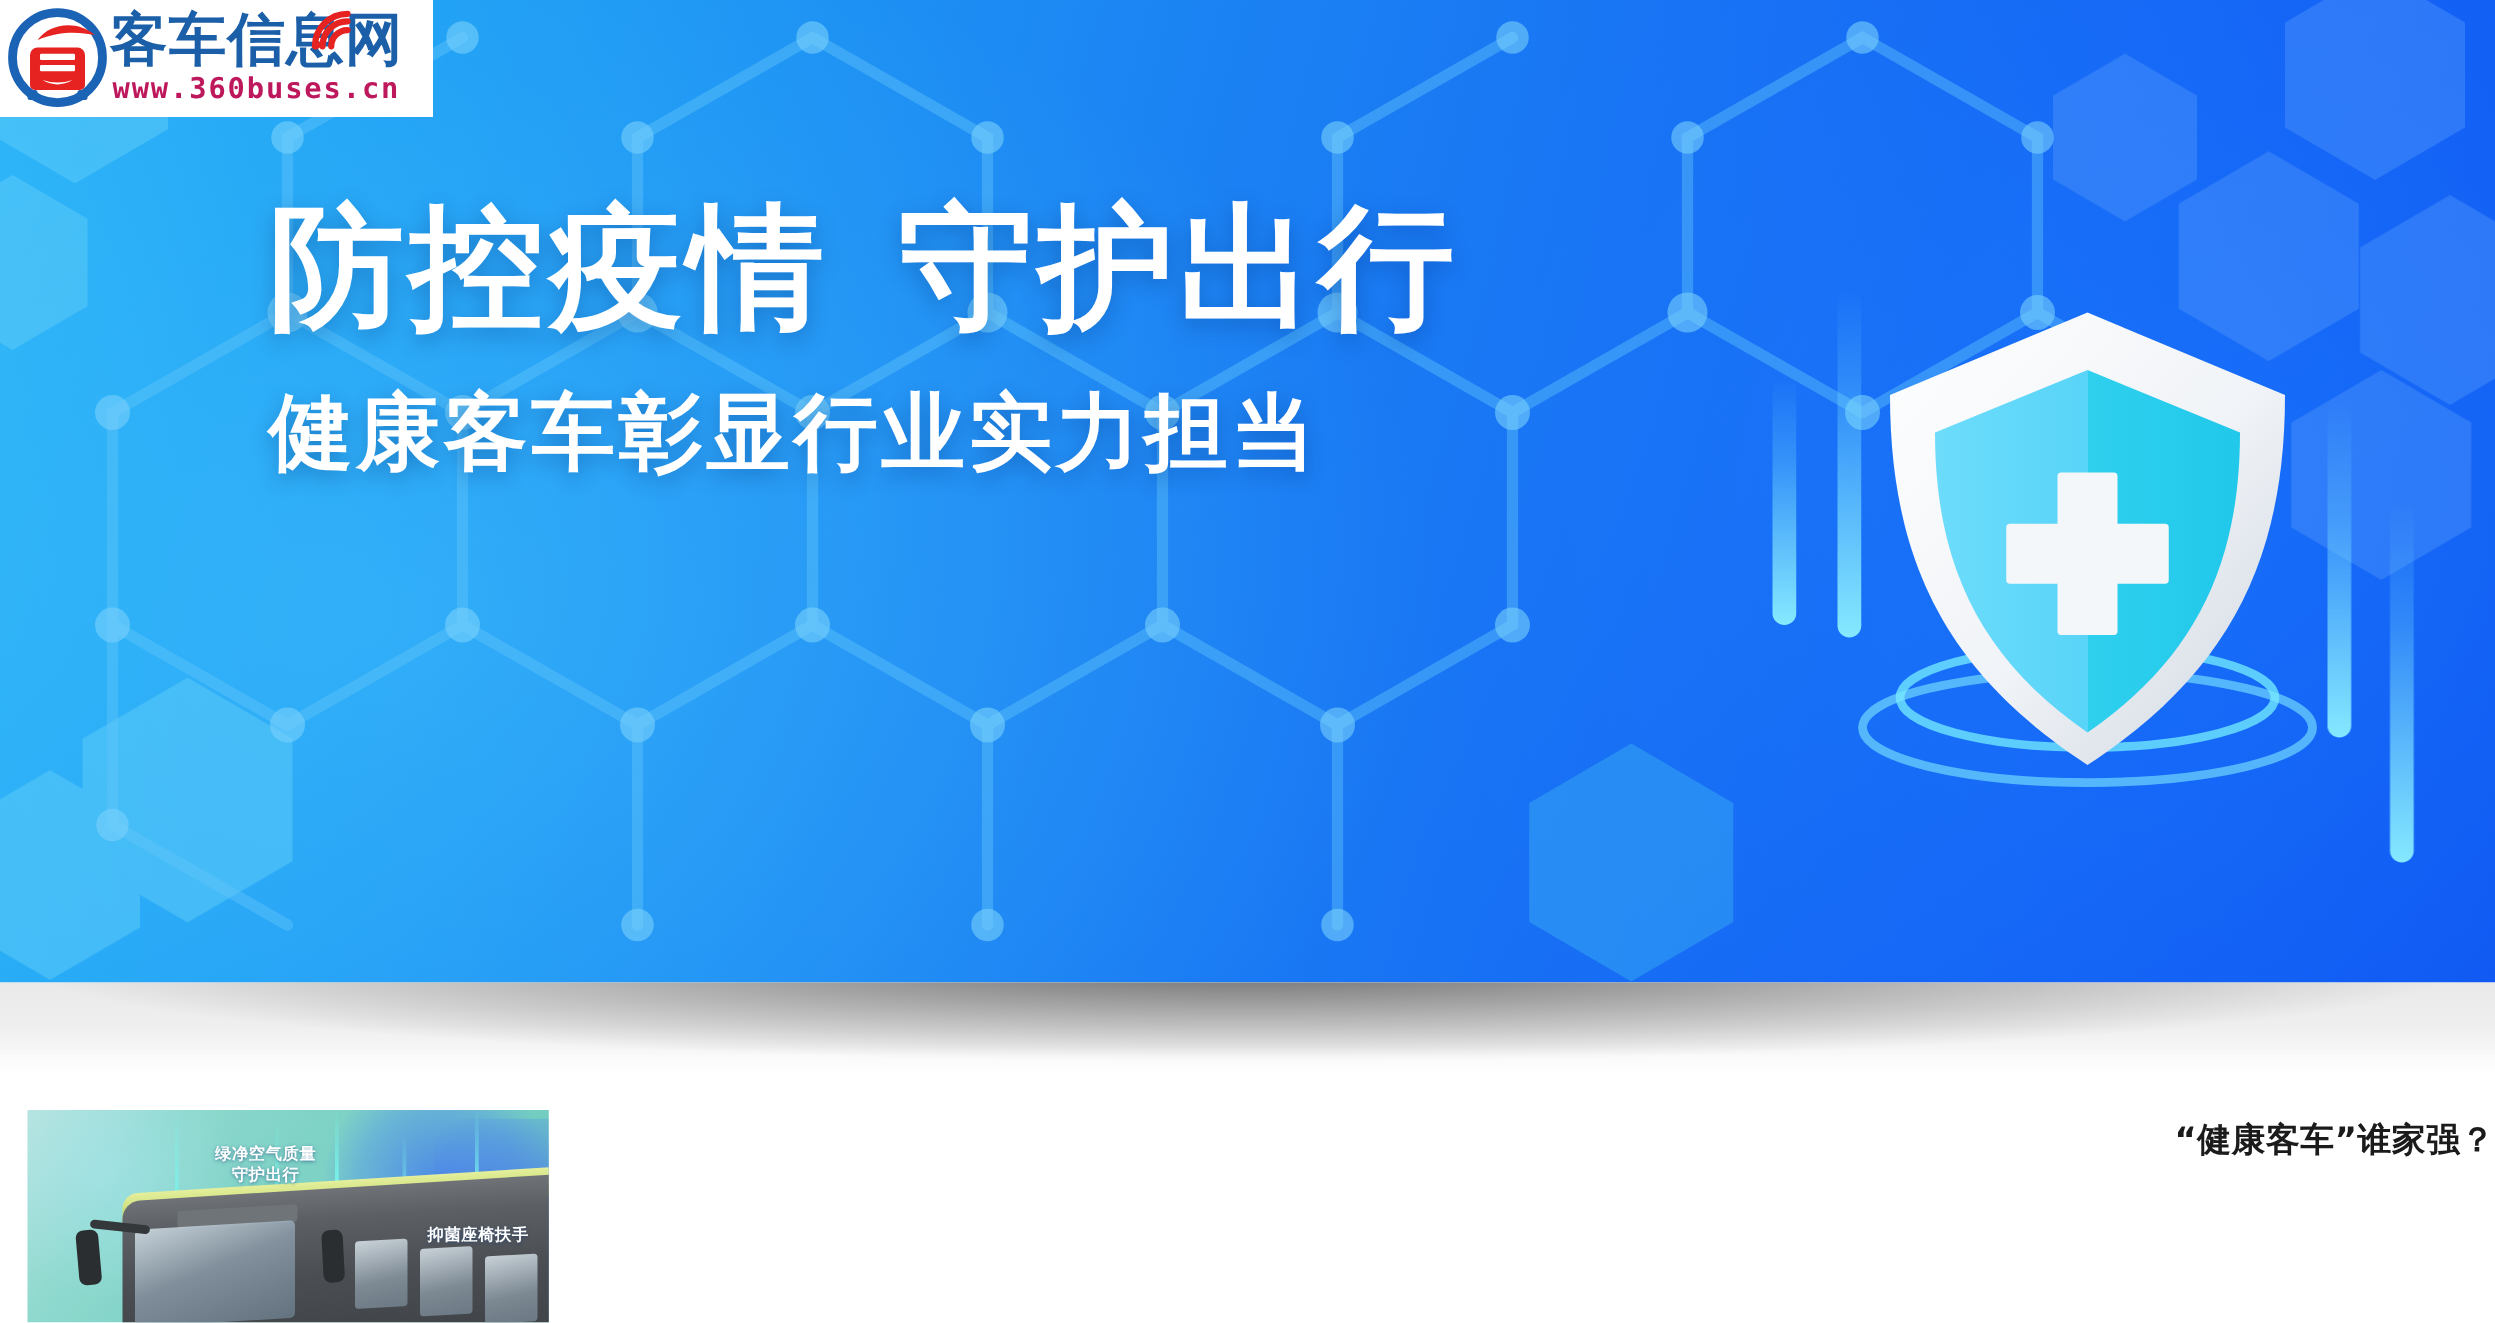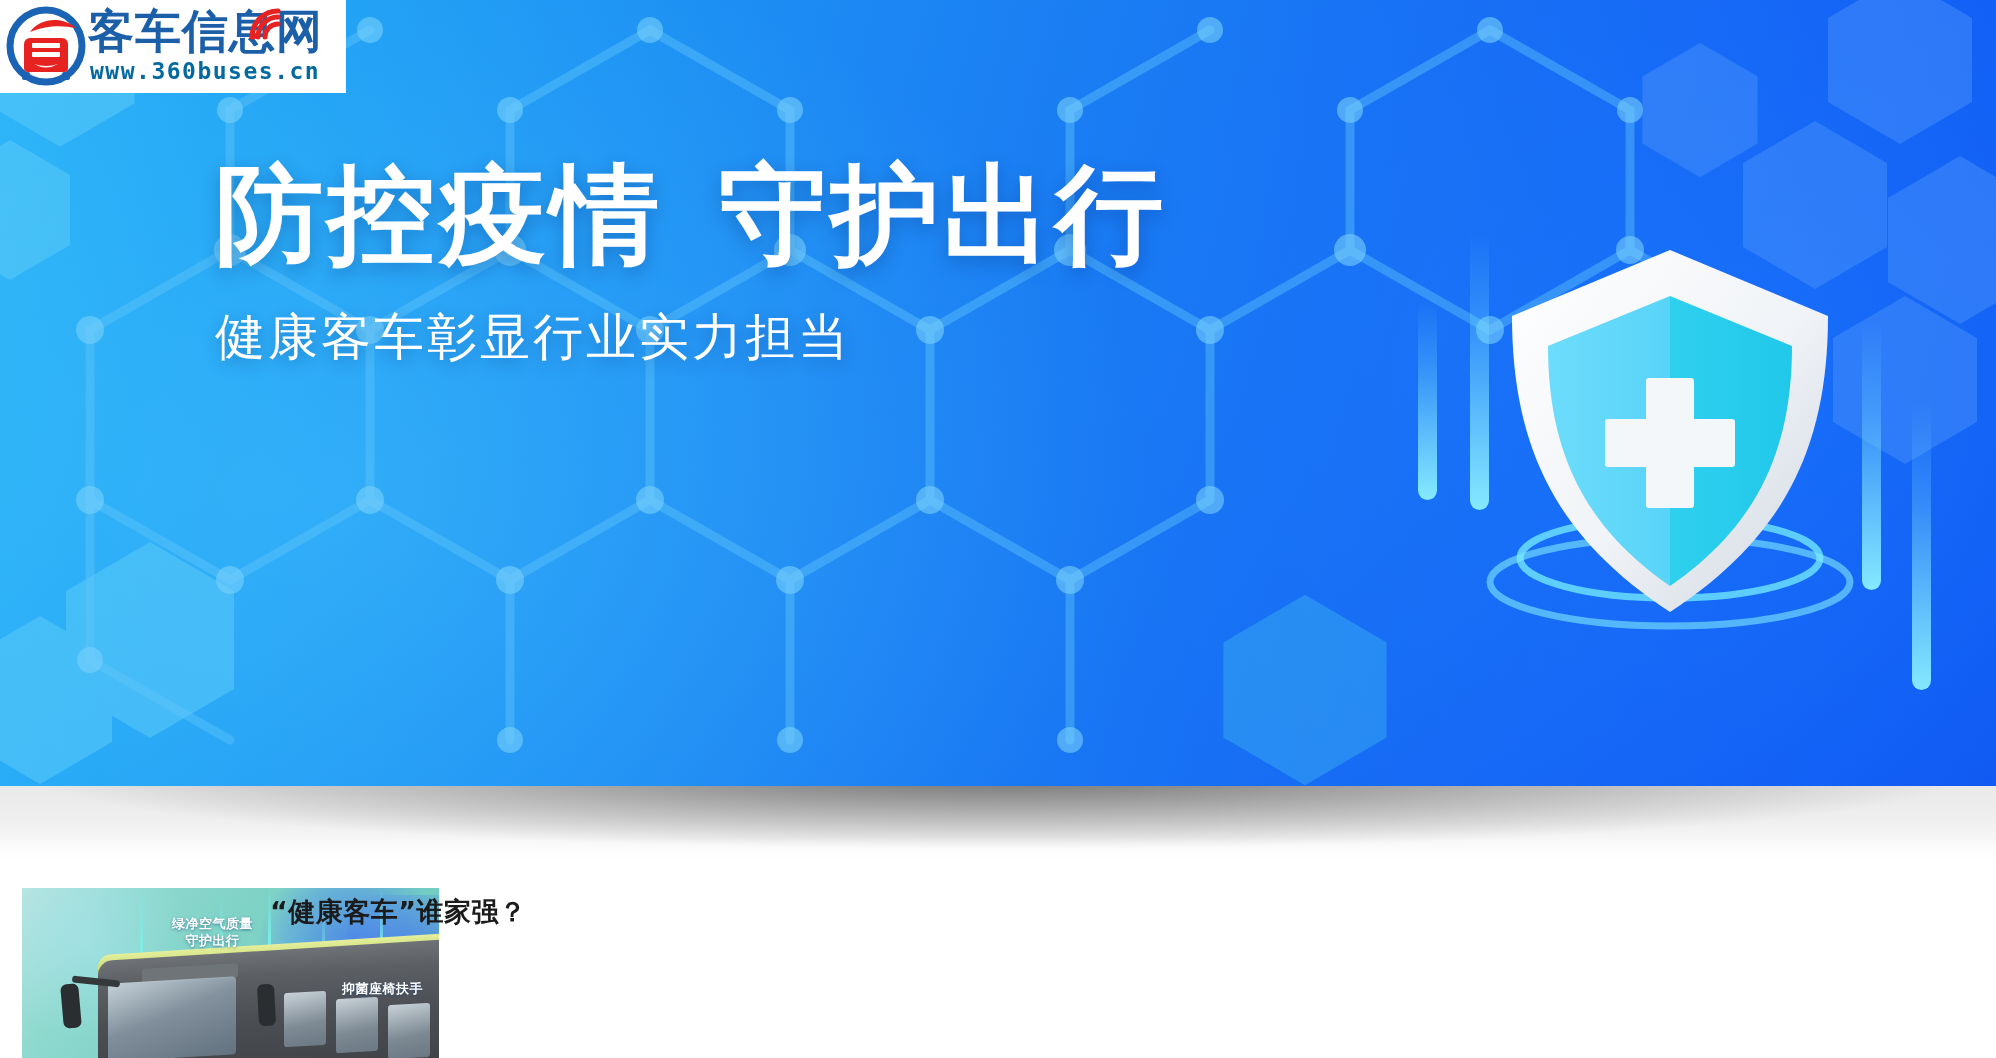--- a/index.html
+++ b/index.html
@@ -59,35 +59,35 @@
   .logo-cn {
     position:absolute; left:88px; top:4px;
     font-family:"DejaVu Sans","Liberation Sans",sans-serif;
     font-size:46px; font-weight:700; letter-spacing:1px;
     color:#1b5fa8; line-height:54px; white-space:nowrap;
   }
   .logo-url {
     position:absolute; left:90px; top:58px;
     font-family:"DejaVu Sans Mono","Liberation Mono",monospace;
     font-size:23px; font-weight:700; letter-spacing:1.5px;
-    color:#0369a1; white-space:nowrap;
+    color:#be185d; white-space:nowrap;
   }
   .logo-wifi { position:absolute; left:242px; top:1px; width:42px; height:42px; }
 
   
   .headline {
     position:absolute; left:215px; top:157px; z-index:30;
     font-size:108px; font-weight:700; color:#ffffff;
     letter-spacing:4px; line-height:1.08; white-space:nowrap;
     text-shadow:0 6px 18px rgba(0,40,110,.30);
   }
   .headline .gap { display:inline-block; width:56px; }
   .subheadline {
     position:absolute; left:215px; top:310px; z-index:30;
-    font-size:50px; font-weight:400; color:#ffffff;
+    font-size:67px; font-weight:700; color:#ffffff;
     letter-spacing:3px; line-height:1.1; white-space:nowrap;
     text-shadow:0 5px 16px rgba(0,40,110,.32);
   }
 
   
   .shield-wrap { position:absolute; left:1480px; top:240px; width:380px; height:400px; z-index:25; }
   .shield-wrap svg { display:block; width:100%; height:100%; }
 
   
   .shadow-band {
@@ -168,21 +168,21 @@
   .bus-label {
     position:absolute; color:#ffffff; font-weight:700;
     font-size:13px; line-height:17px; letter-spacing:.5px;
     text-shadow:0 1px 3px rgba(20,60,120,.6); white-space:nowrap;
   }
   .bus-label.l1 { left:150px; top:27px; text-align:center; }
   .bus-label.l2 { left:320px; top:44px;margin-top:48px; }
 
   .article-title {
     position:absolute; left:0; top:30px; width:1996px;
-    text-align:left; padding-left:270px;
+    text-align:right; padding-left:270px;
     font-size:27px; font-weight:700; color:#1b1b1b; letter-spacing:.5px;
   }
   .article-para {
     position:absolute; left:630px; top:124px;
     font-size:22px; color:#2a2a2a; letter-spacing:.4px; line-height:1.6;
   }
 </style>
 </head>
 <body>
 

